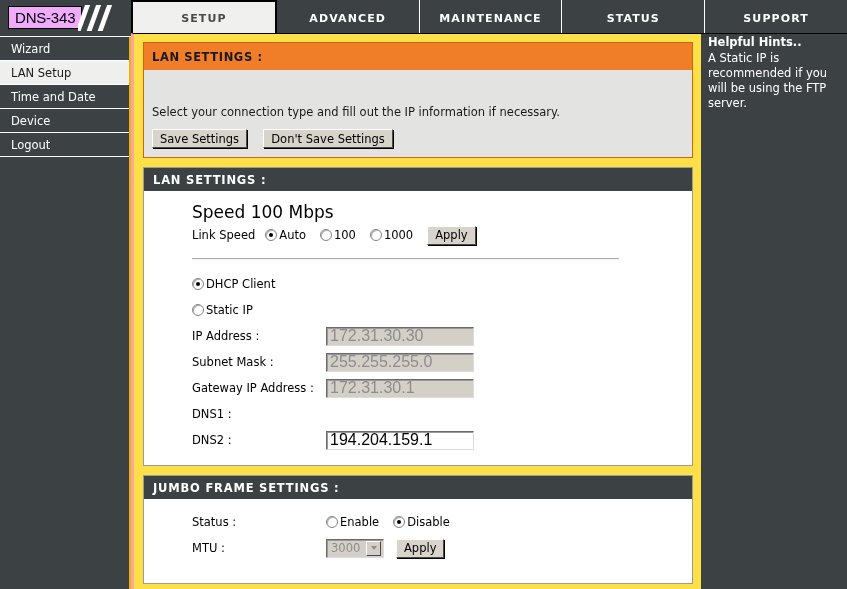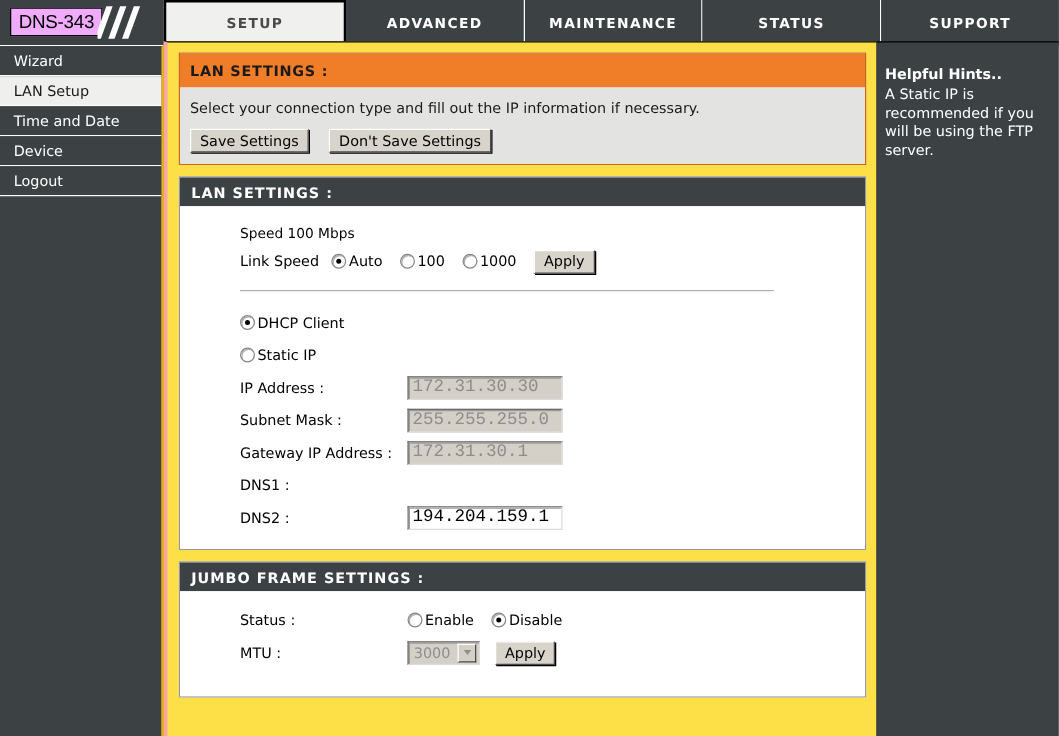--- a/index.html
+++ b/index.html
@@ -104,21 +104,21 @@
     border-bottom: 1px solid #ffffff;
   }
 
   
   .hints {
     position: absolute; left: 700px; top: 33px;
     width: 147px; height: 556px;
     background: #3c4244;
     border-left: 1px solid #000000;
     border-top: 1px solid #000000;
-    padding: 18px 7px 0 7px;
+    padding: 1px 7px 0 7px;
   }
   .hints-title {
     font-size: 11.5px; font-weight: bold;
     color: #ffffff;
     margin-bottom: 2px;
     font-family: "DejaVu Sans", sans-serif;
   }
   .hints-body {
     font-size: 11.5px;
     color: #ffffff;
@@ -154,20 +154,21 @@
     color: #1a1a1a;
     font-family: "DejaVu Sans", sans-serif;
   }
   .orange-body {
     background: #e3e3e1;
     padding: 9px 8px 9px 8px;
   }
   .orange-desc {
     font-size: 11.5px; color: #1a1a1a;
     margin-bottom: 9px;
+    margin-top: 26px;
   }
 
   
   .dark-head {
     background: #3c4244;
     height: 23px;
     display: flex; align-items: center;
     padding-left: 9px;
     font-size: 11.5px; font-weight: bold;
     letter-spacing: 0.8px;
@@ -192,31 +193,31 @@
     border-right: 1px solid #4a4a4a;
     border-bottom: 1px solid #4a4a4a;
     box-shadow: 1px 1px 0 0 #000000;
     font-family: "DejaVu Sans", sans-serif;
     cursor: default;
     vertical-align: middle;
   }
 
   .txt {
     height: 19px;
-    width: 124px;
+    width: 148px;
     padding: 1px 3px;
-    font-size: 14px;
+    font-size: 16px;
     color: #000000;
     background: #ffffff;
     border-top: 1px solid #6a6a6a;
     border-left: 1px solid #6a6a6a;
     border-right: 1px solid #dcdcdc;
     border-bottom: 1px solid #dcdcdc;
     box-shadow: inset 1px 1px 0 0 #9a9a9a;
-    font-family: Liberation Mono, monospace;
+    font-family: Liberation Sans, sans-serif;
     vertical-align: middle;
     outline: none;
   }
   .txt.disabled {
     background: #d4d0c8;
     color: #8d8d8d;
   }
 
   .sel {
     display: inline-flex; align-items: center;
@@ -292,21 +293,21 @@
     padding-left: 48px;
   }
   .row-label {
     width: 134px;
     text-align: left;
     padding-right: 8px;
     font-size: 11.5px;
     color: #000000;
   }
   .plain {
-    font-size: 11px; color: #000000;
+    font-size: 17px; color: #000000;
     padding-left: 48px;
     height: 22px;
     display: flex; align-items: center;
   }
   .inline-label {
     font-size: 11.5px; color: #000000;
     margin-right: 10px;
   }
   .radio-line {
     display: flex; align-items: center;

